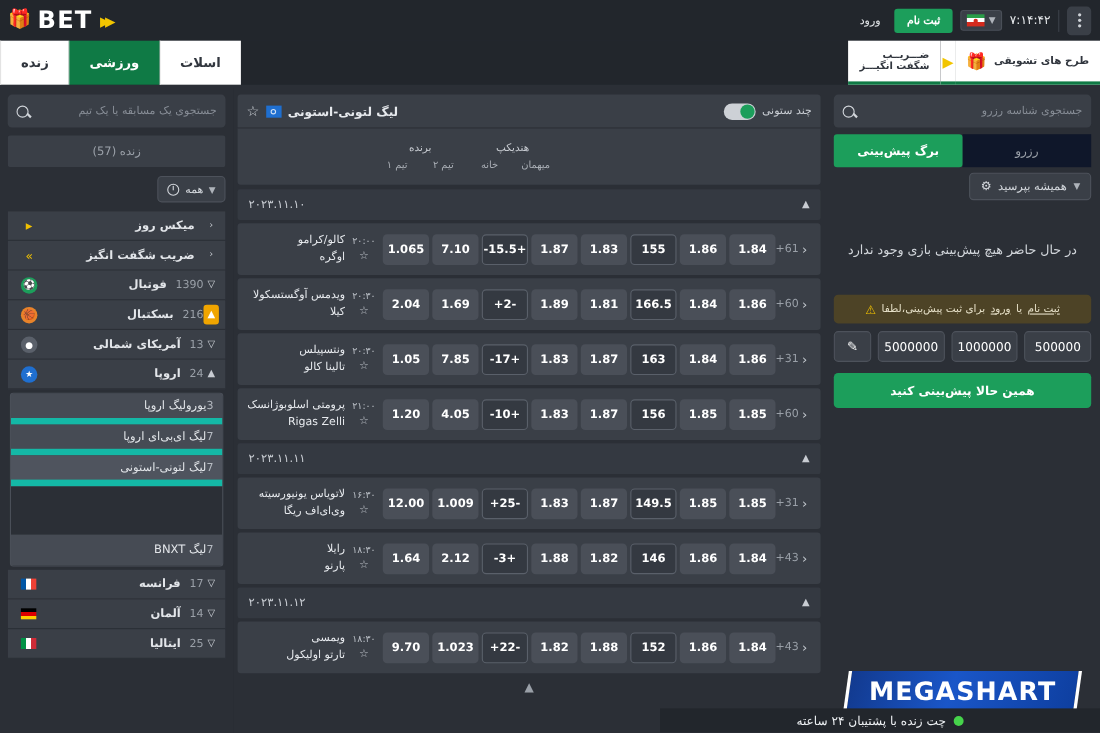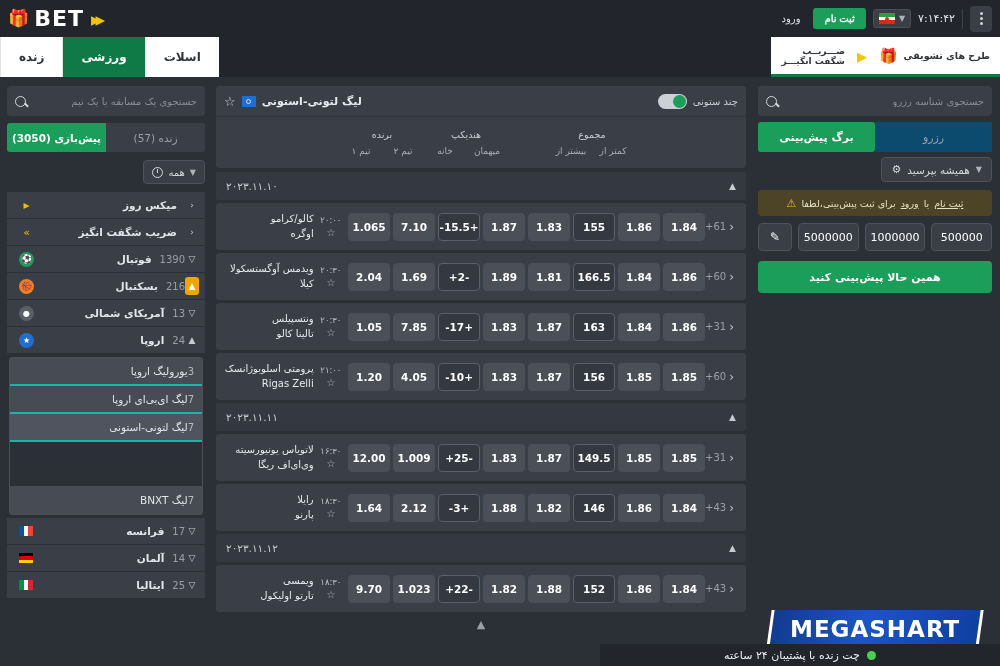--- a/index.html
+++ b/index.html
@@ -121,21 +121,21 @@
     font-size:10.5px; color:#e2e5e9;
   }
   .sport-row .ico { width:15px; height:15px; border-radius:50%; display:flex; align-items:center; justify-content:center; font-size:9px; margin-left:6px; }
   .sport-row .label { flex:1; text-align:right; font-weight:bold; }
   .sport-row .count { color:#9aa0a8; font-size:10px; margin-left:8px; }
   .sport-row .chev { color:#c8ccd2; font-size:9px; width:14px; text-align:center; }
   .sport-row .chev.boxed { background:#f0a500; color:#fff; border-radius:3px; height:18px; display:flex; align-items:center; justify-content:center; }
   .leagues { background:#2b2f36; border:1px solid #4a4f58; margin:3px 2px; border-radius:3px; }
   .league-row {
     display:flex; flex-direction:row-reverse; align-items:center; height:28px;
-    background:#464b54; border-bottom:2px solid #14b8a6; padding:0 8px; cursor:pointer;
+    background:#464b54; border-bottom:6px solid #14b8a6; padding:0 8px; cursor:pointer;
     font-size:10.5px; color:#e2e5e9;
   }
   .league-row:last-child { border-bottom:none;margin-top:44px; }
   .league-row .lname { flex:1; text-align:right; }
   .league-row .lcount { color:#b6bbc2; font-size:10px; }
   .flag-sq { width:14px; height:10px; display:inline-block; margin-left:6px; }
   .fl-fr { background:linear-gradient(to right,#0055a4 33%,#fff 33% 66%,#ef4135 66%); }
   .fl-de { background:linear-gradient(#000 33%,#dd0000 33% 66%,#ffce00 66%); }
   .fl-it { background:linear-gradient(to right,#009246 33%,#fff 33% 66%,#ce2b37 66%); }
 
@@ -195,21 +195,21 @@
   .left-side { width:250px; background:#2b2f36; padding:6px 8px 0 8px; display:flex; flex-direction:column; }
   .lsearch {
     background:#3a3f47; border-radius:4px; height:30px; display:flex; flex-direction:row-reverse;
     align-items:center; padding:0 8px; margin-bottom:6px;
   }
   .lsearch input { flex:1; background:transparent; border:none; outline:none; color:#cfd3d8; font-size:10px; text-align:right; font-family:inherit; }
   .lsearch input::placeholder { color:#878d96; }
   .slip-tabs { display:flex; flex-direction:row-reverse; height:30px; margin-bottom:5px; }
   .slip-tab { flex:1; display:flex; align-items:center; justify-content:center; font-size:11px; cursor:pointer; }
   .slip-tab.active { background:#1c9e5b; color:#fff; font-weight:bold; border-radius:3px; }
-  .slip-tab.idle { background:#0c4a6e; color:#9ba1a9; }
+  .slip-tab.idle { background:#0f172a; color:#9ba1a9; }
   .slip-opt-row { display:flex; flex-direction:row; margin-bottom:8px; }
   .slip-opt {
     background:#3a3f47; border:1px solid #4d525b; border-radius:4px; height:25px;
     display:flex; flex-direction:row-reverse; align-items:center; gap:6px; padding:0 9px;
     font-size:10.5px; color:#d4d8dd; cursor:pointer;
   }
   .gear { font-size:11px; color:#d4d8dd; }
   .empty-msg { text-align:center; color:#d2d6db; font-size:11.5px; padding:30px 4px 34px 4px; }
   .warn-bar {
     background:#4d4326; border-radius:4px; height:26px; display:flex; flex-direction:row-reverse;
@@ -298,21 +298,20 @@
 
 
   <div class="body-wrap">
 
     <div class="right-side">
       <div class="search-box">
         <span class="mag"></span>
         <input type="text" placeholder="جستجوی یک مسابقه یا یک تیم" style="">
       </div>
       <div class="seg-tabs">
-        <div class="seg-tab active">پیش‌بازی (3050)</div>
         <div class="seg-tab idle">زنده (57)</div>
       </div>
       <div class="filter-row">
         <div class="filter-pill">
           <span class="clock-ico"></span>
           <span>همه</span>
           <span class="chev-sm">▼</span>
         </div>
       </div>
 
@@ -420,27 +419,20 @@
             <span>تیم ۲</span>
           </span>
         </div>
         <div class="ch-group" style="margin-right:42px;">
           <span class="g-title">هندیکپ</span>
           <span class="g-subs">
             <span>خانه</span>
             <span>میهمان</span>
           </span>
         </div>
-        <div class="ch-group" style="margin-right:42px;">
-          <span class="g-title">مجموع</span>
-          <span class="g-subs">
-            <span>بیشتر از</span>
-            <span>کمتر از</span>
-          </span>
-        </div>
         <div class="ch-spacer"></div>
       </div>
 
       <div class="date-row">
         <span>۲۰۲۳.۱۱.۱۰</span>
         <span class="chev-up">▲</span>
       </div>
 
       <div class="match-row">
         <div class="teams">
@@ -639,20 +631,21 @@
         <div class="slip-tab active">برگ پیش‌بینی</div>
         <div class="slip-tab idle">رزرو</div>
       </div>
       <div class="slip-opt-row">
         <div class="slip-opt">
           <span class="gear">⚙</span>
           <span>همیشه بپرسید</span>
           <span class="chev-sm">▼</span>
         </div>
       </div>
+      <div class="empty-msg">در حال حاضر هیچ پیش‌بینی بازی وجود ندارد</div>
       <div class="warn-bar">
         <span class="warn-ico">⚠</span>
         <span>برای ثبت پیش‌بینی،لطفا</span>
         <u>ورود</u>
         <span>یا</span>
         <u>ثبت نام</u>
       </div>
       <div class="amt-row">
         <div class="amt pencil">✎</div>
         <div class="amt">5000000</div>

